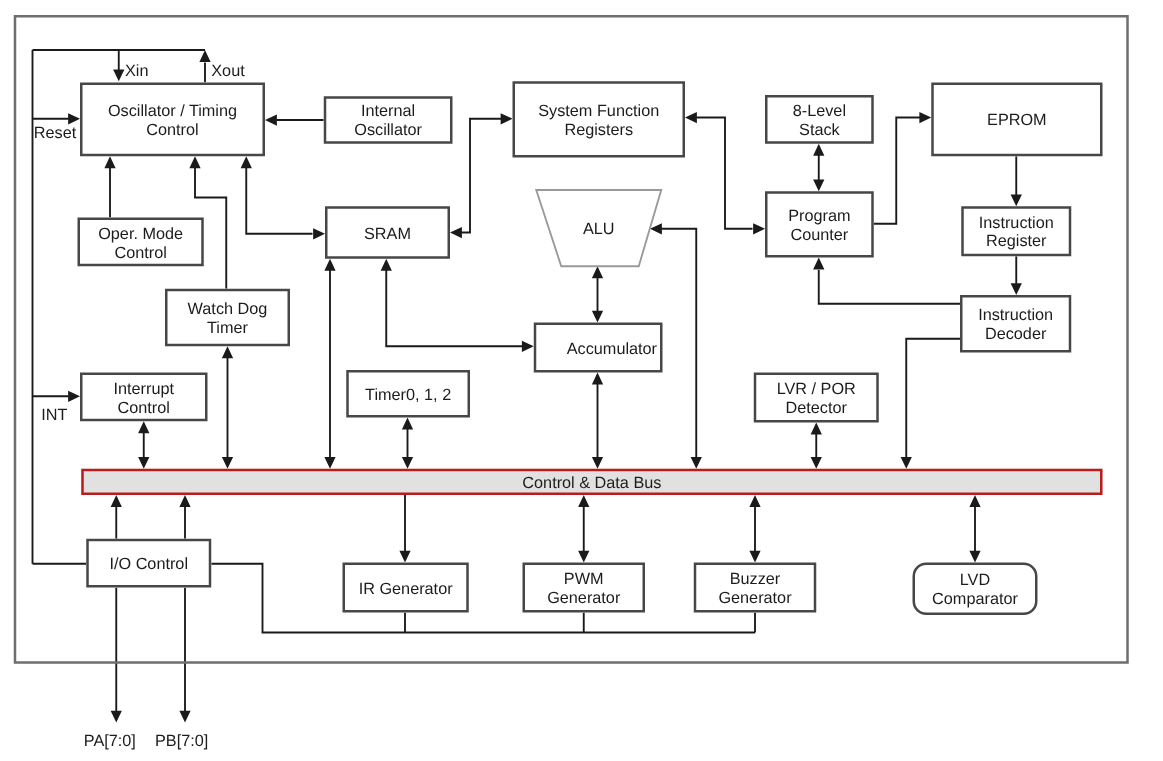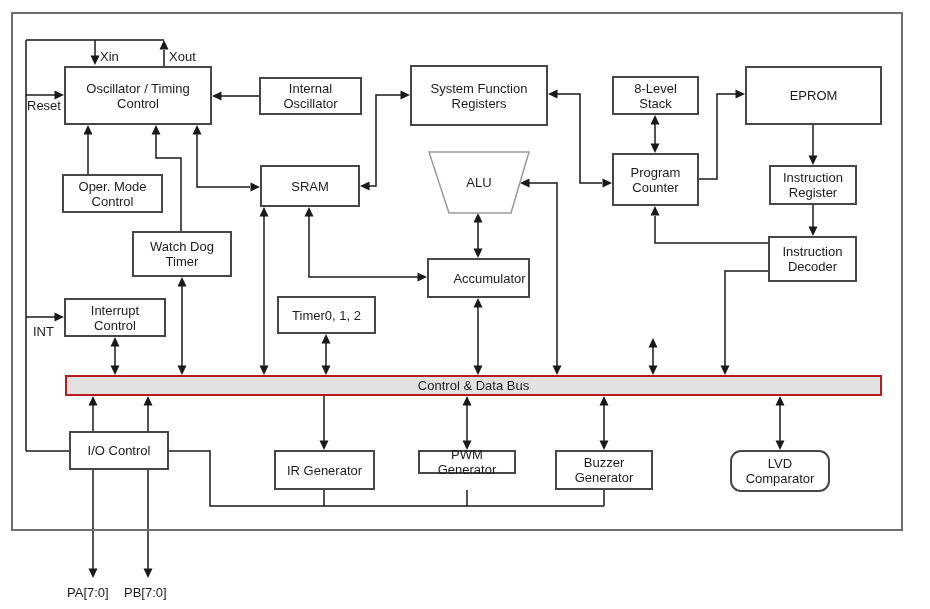--- a/index.html
+++ b/index.html
@@ -211,23 +211,25 @@
   <div class="block" style="left:769px;top:165px;width:88px;height:40px;">Instruction
 Register</div>
   <div class="block" style="left:132px;top:231px;width:100px;height:46px;">Watch Dog
 Timer</div>
   <div class="block" style="left:427px;top:258px;width:103px;height:40px;padding-left:22px;">Accumulator</div>
   <div class="block" style="left:768px;top:236px;width:89px;height:46px;">Instruction
 Decoder</div>
   <div class="block" style="left:64px;top:298px;width:102px;height:39px;">Interrupt
 Control</div>
   <div class="block" style="left:277px;top:296px;width:99px;height:38px;">Timer0, 1, 2</div>
+  <div class="block" style="left:603px;top:298px;width:100px;height:40px;">LVR / POR
+Detector</div>
   <div class="block" style="left:69px;top:431px;width:100px;height:39px;">I/O Control</div>
   <div class="block" style="left:274px;top:450px;width:101px;height:40px;">IR Generator</div>
-  <div class="block" style="left:418px;top:450px;width:98px;height:24px;">PWM
+  <div class="block" style="left:418px;top:450px;width:98px;height:40px;">PWM
 Generator</div>
   <div class="block" style="left:555px;top:450px;width:98px;height:40px;">Buzzer
 Generator</div>
   <div class="block" style="left:730px;top:450px;width:100px;height:42px;border-radius:11px;">LVD
 Comparator</div>
 
   <div class="alu-label">ALU</div>
 
   <div class="bus">Control &amp; Data Bus</div>
 

